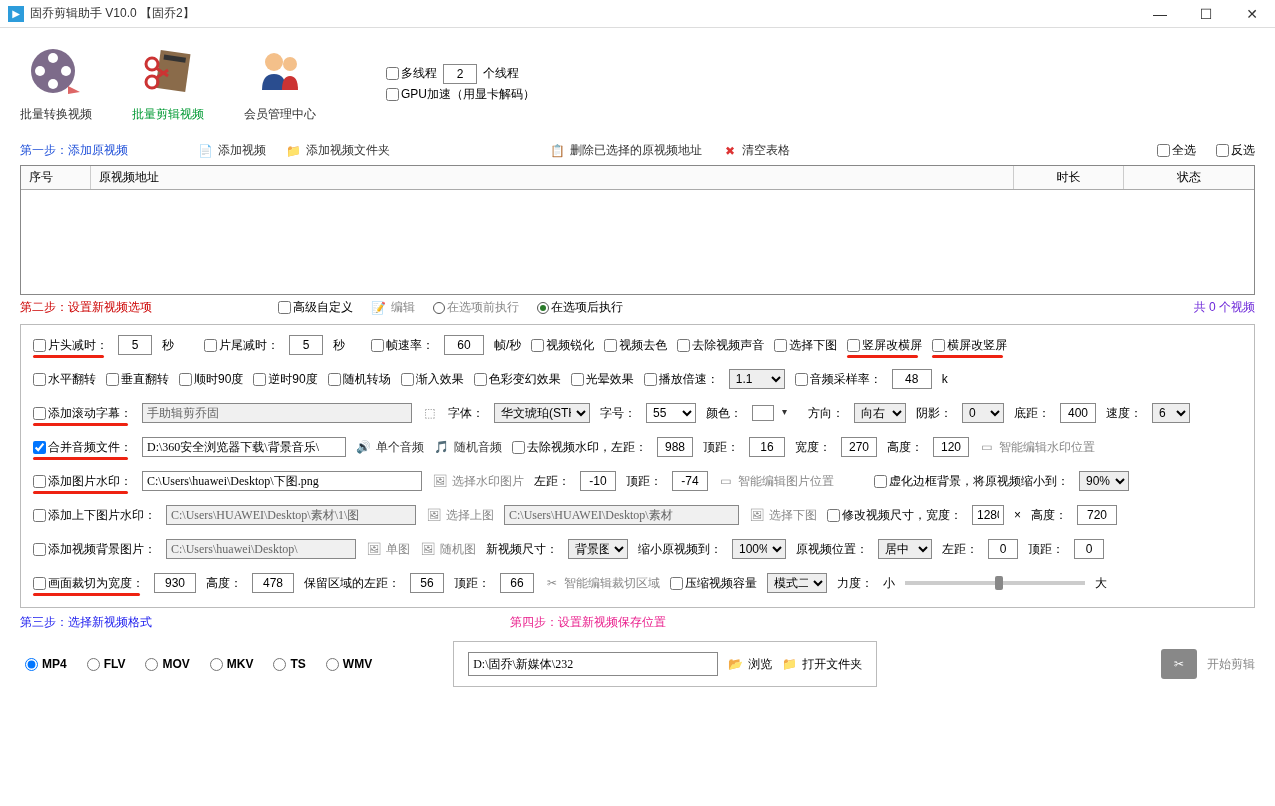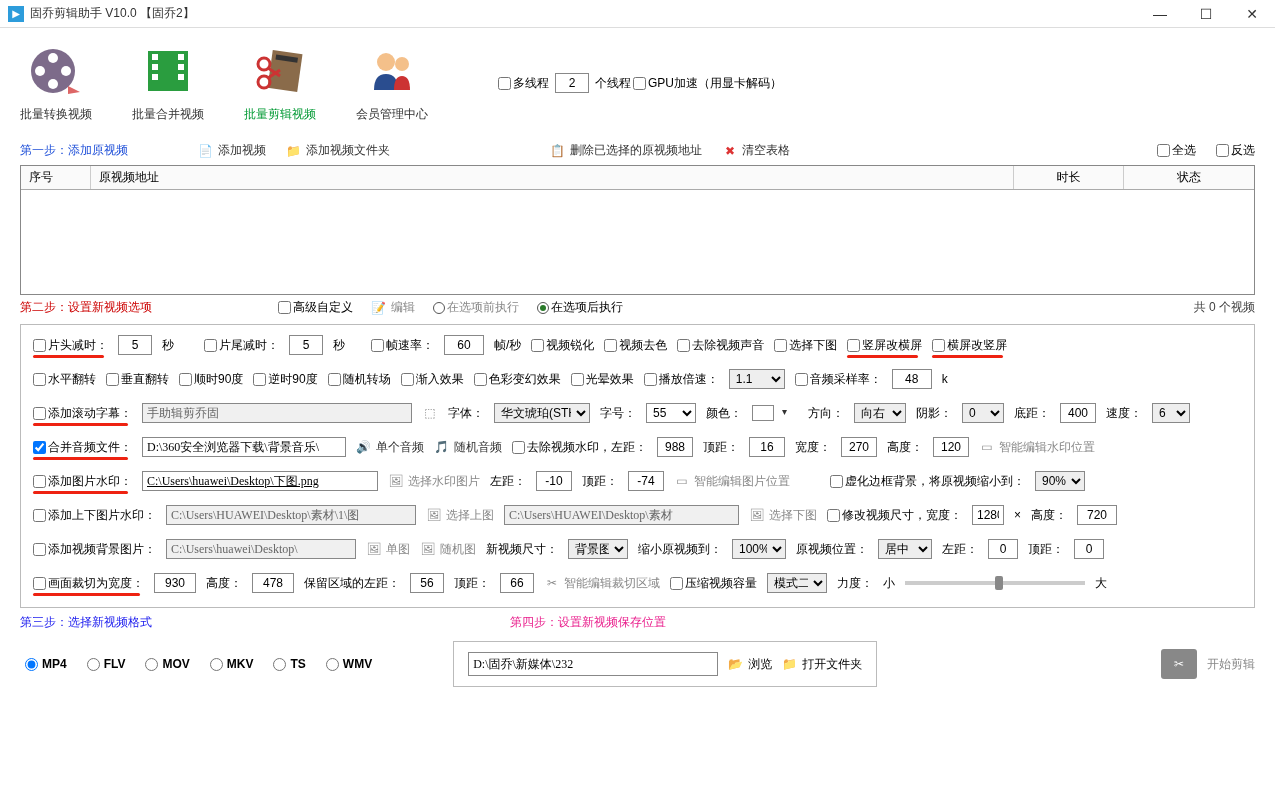--- a/index.html
+++ b/index.html
@@ -7,36 +7,36 @@
 .titlebar { height: 28px; display: flex; align-items: center; padding: 0 8px; border-bottom: 1px solid #ddd; }
 .titlebar-icon { width: 16px; height: 16px; background: #2d9cdb; margin-right: 6px; display: flex; align-items: center; justify-content: center; color: white; font-size: 10px; }
 .titlebar-title { flex: 1; color: #333; }
 .win-btns { display: flex; gap: 16px; }
 .win-btn { width: 30px; text-align: center; cursor: pointer; font-size: 14px; color: #333; }
 .toolbar { height: 110px; display: flex; align-items: center; padding: 10px 20px; gap: 40px; }
 .toolbar-item { display: flex; flex-direction: column; align-items: center; gap: 8px; cursor: pointer; }
 .toolbar-icon { width: 60px; height: 55px; display: flex; align-items: center; justify-content: center; }
 .toolbar-label { color: #333; }
 .toolbar-label.active { color: #009933; }
-.thread-opts { display: flex; flex-direction: row; gap: 2px; margin-left: 30px; }
+.thread-opts { display: flex; flex-direction: column; gap: 2px; margin-left: 30px; }
 .thread-row { display: flex; align-items: center; gap: 6px; }
 .step-bar { display: flex; align-items: center; padding: 4px 20px; gap: 20px; }
 .step-label { color: #1d4ed8; font-weight: normal; }
 .step-label2 { color: #c00; }
 .step-label3 { color: #1a1aee; }
 .step-label4 { color: #e91e8c; }
 .action-link { display: flex; align-items: center; gap: 4px; cursor: pointer; color: #333; }
 .action-link.danger { color: #333; }
 .spacer { flex: 1; }
 .mini-icon { width: 16px; height: 16px; display: inline-flex; align-items: center; justify-content: center; }
 .table-wrap { margin: 2px 20px 0 20px; border: 1px solid #888; height: 130px; background: #fff; }
 .table-head { display: flex; border-bottom: 1px solid #aaa; height: 24px; align-items: center; background: #fafafa; }
 .th { padding: 0 8px; border-right: 1px solid #ccc; height: 100%; display: flex; align-items: center; }
 .step2-bar { display: flex; align-items: center; padding: 4px 20px; gap: 18px; }
-.count-text { color: #404040; }
+.count-text { color: #6d28d9; }
 .options-panel { margin: 4px 20px 2px 20px; border: 1px solid #bbb; padding: 10px 12px; position: relative; }
 .opt-row { display: flex; align-items: center; gap: 10px; margin-bottom: 14px; flex-wrap: nowrap; }
 .opt-row:last-child { margin-bottom: 4px; }
 .chk { display: flex; align-items: center; gap: 2px; white-space: nowrap; }
 .chk input[type=checkbox] { width: 13px; height: 13px; }
 .txt-in { border: 1px solid #888; height: 20px; padding: 0 4px; text-align: center; background: #fff; }
 .txt-in.left { text-align: left; }
 .txt-in.dis { background: #f0f0f0; color: #666; }
 .sel { border: 1px solid #888; height: 20px; background: #eee; padding: 0 2px; }
 .gray-label { color: #888; }
@@ -81,34 +81,20 @@
           <circle cx="25" cy="38" r="5" fill="#fff"></circle>
           <circle cx="12" cy="25" r="5" fill="#fff"></circle>
           <path d="M40 40 L52 46 L40 48 Z" fill="#d66"></path>
         </svg>
     </div>
     <div class="toolbar-label">批量转换视频</div>
   </div>
   <div class="toolbar-item">
     <div class="toolbar-icon">
       <svg width="56" height="50" viewBox="0 0 56 50">
-          <rect x="8" y="5" width="40" height="40" fill="#2a9d3f"></rect>
-          <rect x="12" y="8" width="6" height="6" fill="#fff"></rect>
-          <rect x="12" y="18" width="6" height="6" fill="#fff"></rect>
-          <rect x="12" y="28" width="6" height="6" fill="#fff"></rect>
-          <rect x="38" y="8" width="6" height="6" fill="#fff"></rect>
-          <rect x="38" y="18" width="6" height="6" fill="#fff"></rect>
-          <rect x="38" y="28" width="6" height="6" fill="#fff"></rect>
-        </svg>
-    </div>
-    <div class="toolbar-label">批量合并视频</div>
-  </div>
-  <div class="toolbar-item">
-    <div class="toolbar-icon">
-      <svg width="56" height="50" viewBox="0 0 56 50">
           <rect x="18" y="6" width="30" height="38" fill="#8a6b4a" transform="rotate(8 33 25)"></rect>
           <rect x="22" y="10" width="22" height="5" fill="#333" transform="rotate(8 33 25)"></rect>
           <circle cx="12" cy="18" r="6" fill="none" stroke="#c33" stroke-width="3"></circle>
           <circle cx="12" cy="36" r="6" fill="none" stroke="#c33" stroke-width="3"></circle>
           <line x1="16" y1="22" x2="28" y2="30" stroke="#c33" stroke-width="3"></line>
           <line x1="16" y1="32" x2="28" y2="24" stroke="#c33" stroke-width="3"></line>
         </svg>
     </div>
     <div class="toolbar-label active">批量剪辑视频</div>
   </div>
@@ -352,21 +338,21 @@
         <span class="mini-icon">▭</span>
         <span>智能编辑水印位置</span>
       </span>
   </div>
 
   <div class="opt-row">
     <label class="chk redmark">
         <input type="checkbox" style="">
         <span>添加图片水印：</span>
       </label>
-    <input class="txt-in left" style="width: 236px; font-family: SimSun; text-decoration: underline;" value="C:\Users\huawei\Desktop\下图.png">
+    <input class="txt-in left" style="width: 280px; font-family: SimSun;" value="C:\Users\huawei\Desktop\下图.png">
     <span class="action-link gray-label">
         <span class="mini-icon">🖼</span>
         <span>选择水印图片</span>
       </span>
     <span>左距：</span>
     <input class="txt-in" style="width: 36px;" value="-10">
     <span>顶距：</span>
     <input class="txt-in" style="width: 36px;" value="-74">
     <span class="action-link gray-label">
         <span class="mini-icon">▭</span>

